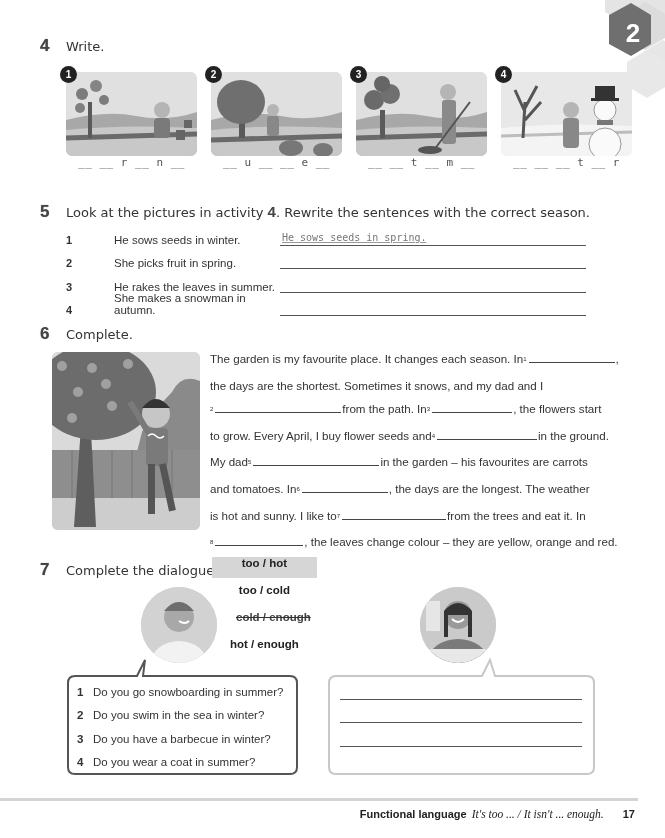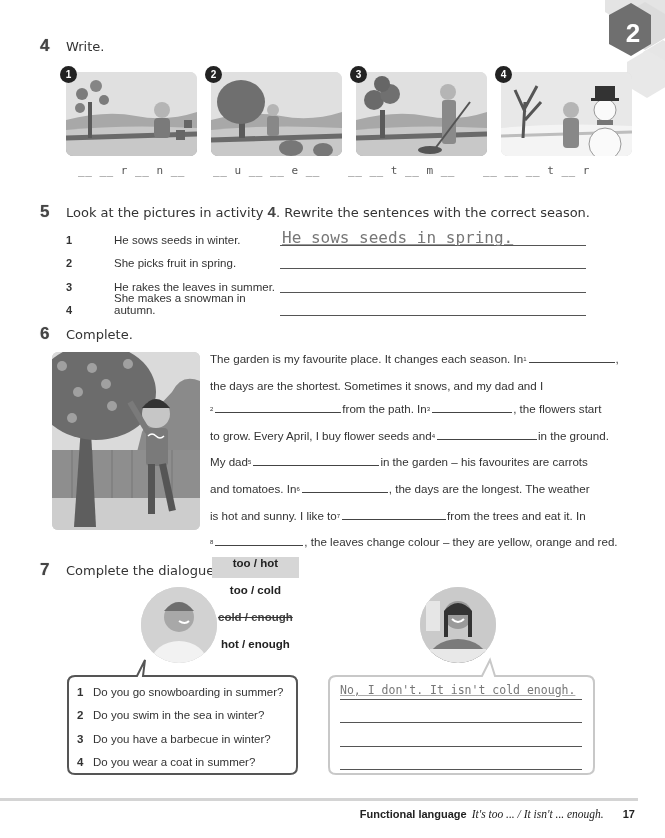--- a/index.html
+++ b/index.html
@@ -13,40 +13,40 @@
   .sec-num { font-family: "Liberation Sans", sans-serif; font-weight: bold; font-size: 17px; color: #444; width: 26px; text-shadow: 0 0 1px #888; }
   .sec-title { font-size: 13px; color: #333; font-family: "DejaVu Sans", sans-serif; }
   .inline-num { font-family: "Liberation Sans", sans-serif; font-weight: bold; font-size: 15px; color: #444; }
 
   
   .pics { position: absolute; left: 66px; top: 72px; display: flex; gap: 14px; }
   .pic { position: relative; width: 131px; height: 84px; border-radius: 7px; background: #dcdcdc; overflow: hidden; }
   .pic svg { position: absolute; left: 0; top: 0; }
   .pic-badge { position: absolute; left: -6px; top: -6px; width: 17px; height: 17px; border-radius: 50%; background: #222; color: #fff; font-weight: bold; font-size: 10px; text-align: center; line-height: 17px; font-family: "Liberation Sans", sans-serif; z-index: 2; }
   .pic-wrap { position: relative; }
-  .blanks { position: absolute; top: 164px; left: 66px; display: flex; gap: 4px; }
+  .blanks { position: absolute; top: 156px; left: 66px; display: flex; gap: 14px; }
   .blank-word { width: 131px; text-align: center; font-size: 11px; color: #555; letter-spacing: 0.5px; font-family: "DejaVu Sans Mono", monospace; }
 
   
   .rewrite { position: absolute; left: 66px; top: 222px; width: 520px; }
   .rw-row { display: flex; align-items: flex-end; height: 23.5px; }
   .rw-n { width: 16px; font-weight: bold; font-size: 11px; color: #333; font-family: "Liberation Sans", sans-serif; }
   .rw-q { width: 198px; font-size: 11.5px; color: #333; font-family: "Liberation Sans", sans-serif; padding-left: 32px; }
-  .rw-line { flex: 1; border-bottom: 1px solid #555; height: 15px; font-size: 16px; color: #777; font-family: "DejaVu Sans Mono", monospace; padding-left: 2px; line-height: 14px; text-decoration: underline; text-decoration-color: #999; }
+  .rw-line { flex: 1; border-bottom: 1px solid #555; height: 15px; font-size: 10px; color: #777; font-family: "DejaVu Sans Mono", monospace; padding-left: 2px; line-height: 14px; text-decoration: underline; text-decoration-color: #999; }
 
   
   .garden-pic { position: absolute; left: 52px; top: 352px; width: 148px; height: 178px; border-radius: 6px; overflow: hidden; background: #cfcfcf; }
   .cloze { position: absolute; left: 210px; top: 347px; width: 422px; font-size: 11.6px; line-height: 23.6px; color: #333; font-family: "Liberation Sans", sans-serif; }
   .cloze-line { white-space: nowrap; display: flex; align-items: baseline; }
   .gap { display: inline-block; border-bottom: 1px solid #444; height: 12px; margin: 0 1px; position: relative; }
   sup { font-size: 6px; vertical-align: top; position: relative; top: -2px; margin-right: 1px; }
 
   
   .word-box { position: absolute; left: 212px; top: 557px; height: 21px; background: #d6d6d6; padding: 0 6px; display: flex; align-items: center; gap: 15px; font-weight: bold; font-size: 11.5px; color: #222; font-family: "Liberation Sans", sans-serif; flex-direction: column; }
-  .struck { text-decoration: line-through; text-decoration-color: #333; color: #444; }
+  .struck { text-decoration: line-through; text-decoration-color: #333; color: #444; margin-left: 18px; }
   .avatar { position: absolute; width: 76px; height: 76px; border-radius: 50%; background: #cfcfcf; overflow: hidden; }
   .q-list { position: absolute; left: 77px; top: 680px; font-size: 11.5px; font-family: "Liberation Sans", sans-serif; color: #333; }
   .q-row { height: 23.5px; display: flex; align-items: center; }
   .q-n { width: 16px; font-weight: bold; }
   .ans-list { position: absolute; left: 340px; top: 680px; width: 242px; }
   .ans-line { height: 23.5px; border-bottom: 1px solid #555; font-size: 11.5px; color: #777; font-family: "DejaVu Sans Mono", monospace; line-height: 22px; text-decoration: underline; text-decoration-color: #aaa; margin-bottom: 0; }
   .ans-row { height: 23.5px; position: relative; }
   .ans-row .ans-line { position: absolute; left: 0; right: 0; bottom: 4px; height: 17px; line-height: 15px; }
 
   .footer-rule { position: absolute; left: 0; top: 798px; width: 638px; height: 3px; background: #d4d4d4; }
@@ -326,23 +326,20 @@
       <span>Do you have a barbecue in winter?</span>
     </div>
   <div class="q-row">
       <span class="q-n">4</span>
       <span>Do you wear a coat in summer?</span>
     </div>
 </div>
 
 <div class="ans-list">
   <div class="ans-row">
-      <div class="ans-line">No, I don't. It isn't cold enough.</div>
-    </div>
-  <div class="ans-row">
       <div class="ans-line"></div>
     </div>
   <div class="ans-row">
       <div class="ans-line"></div>
     </div>
   <div class="ans-row">
       <div class="ans-line"></div>
     </div>
 </div>
 

